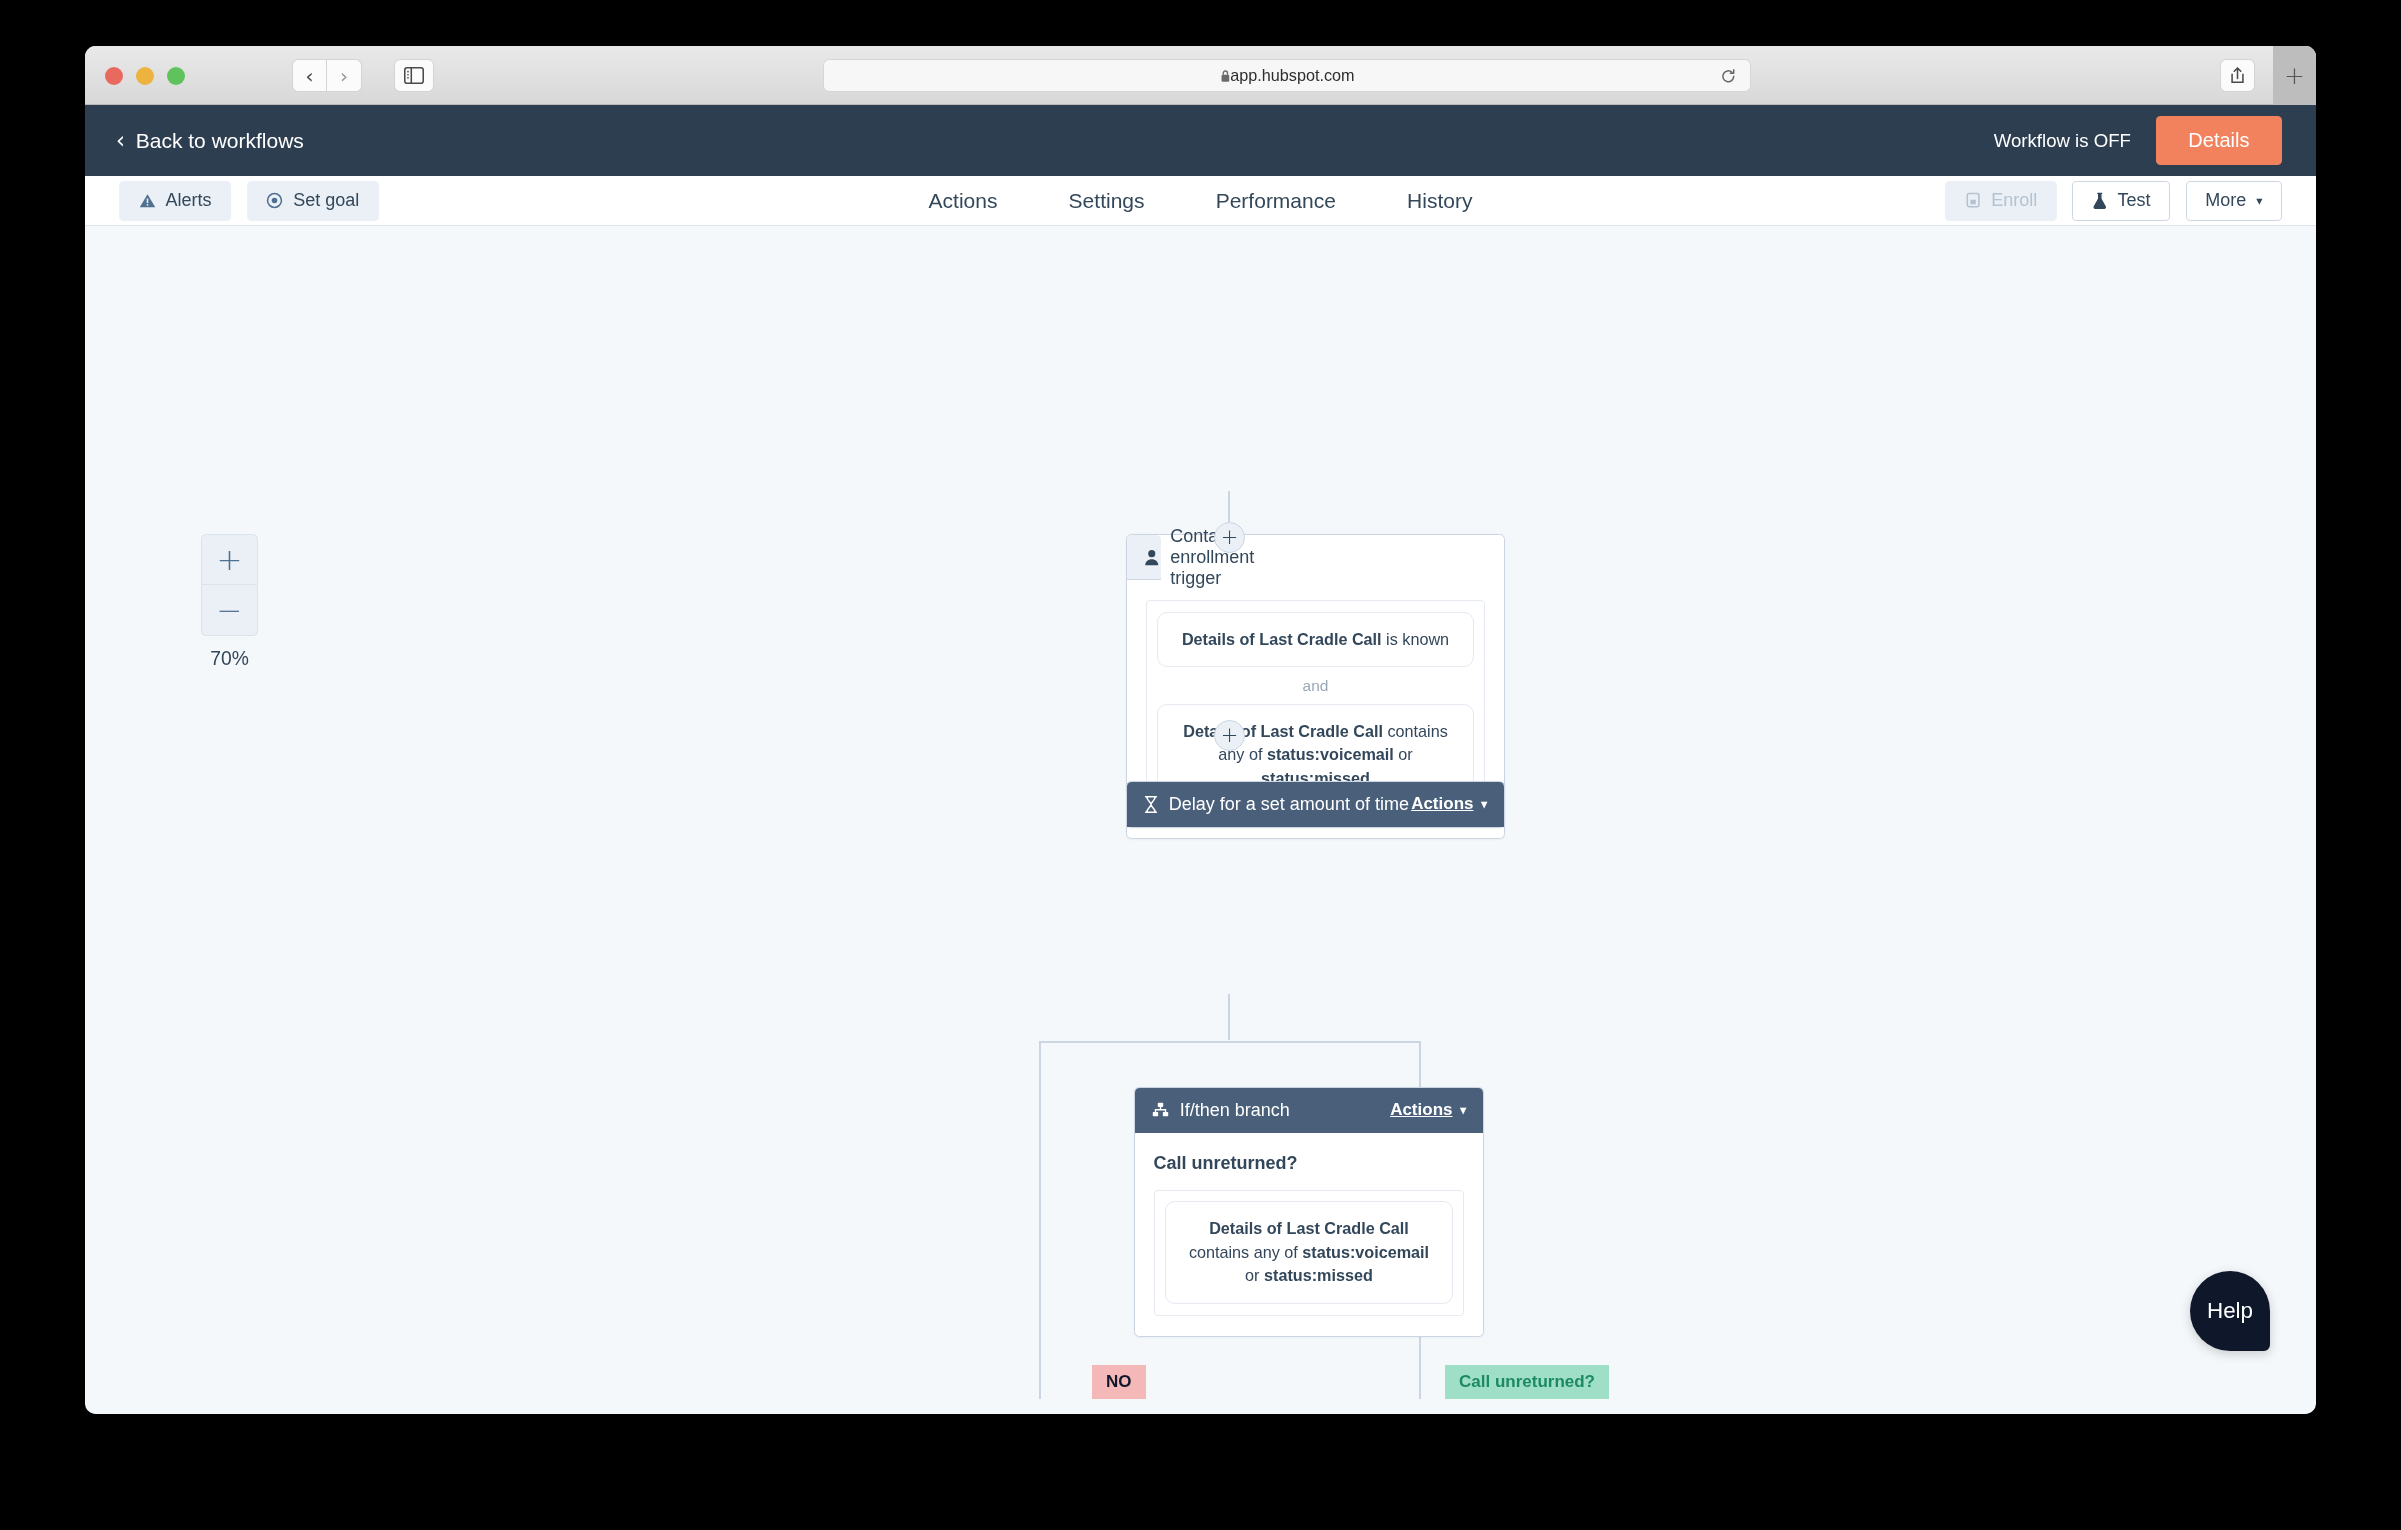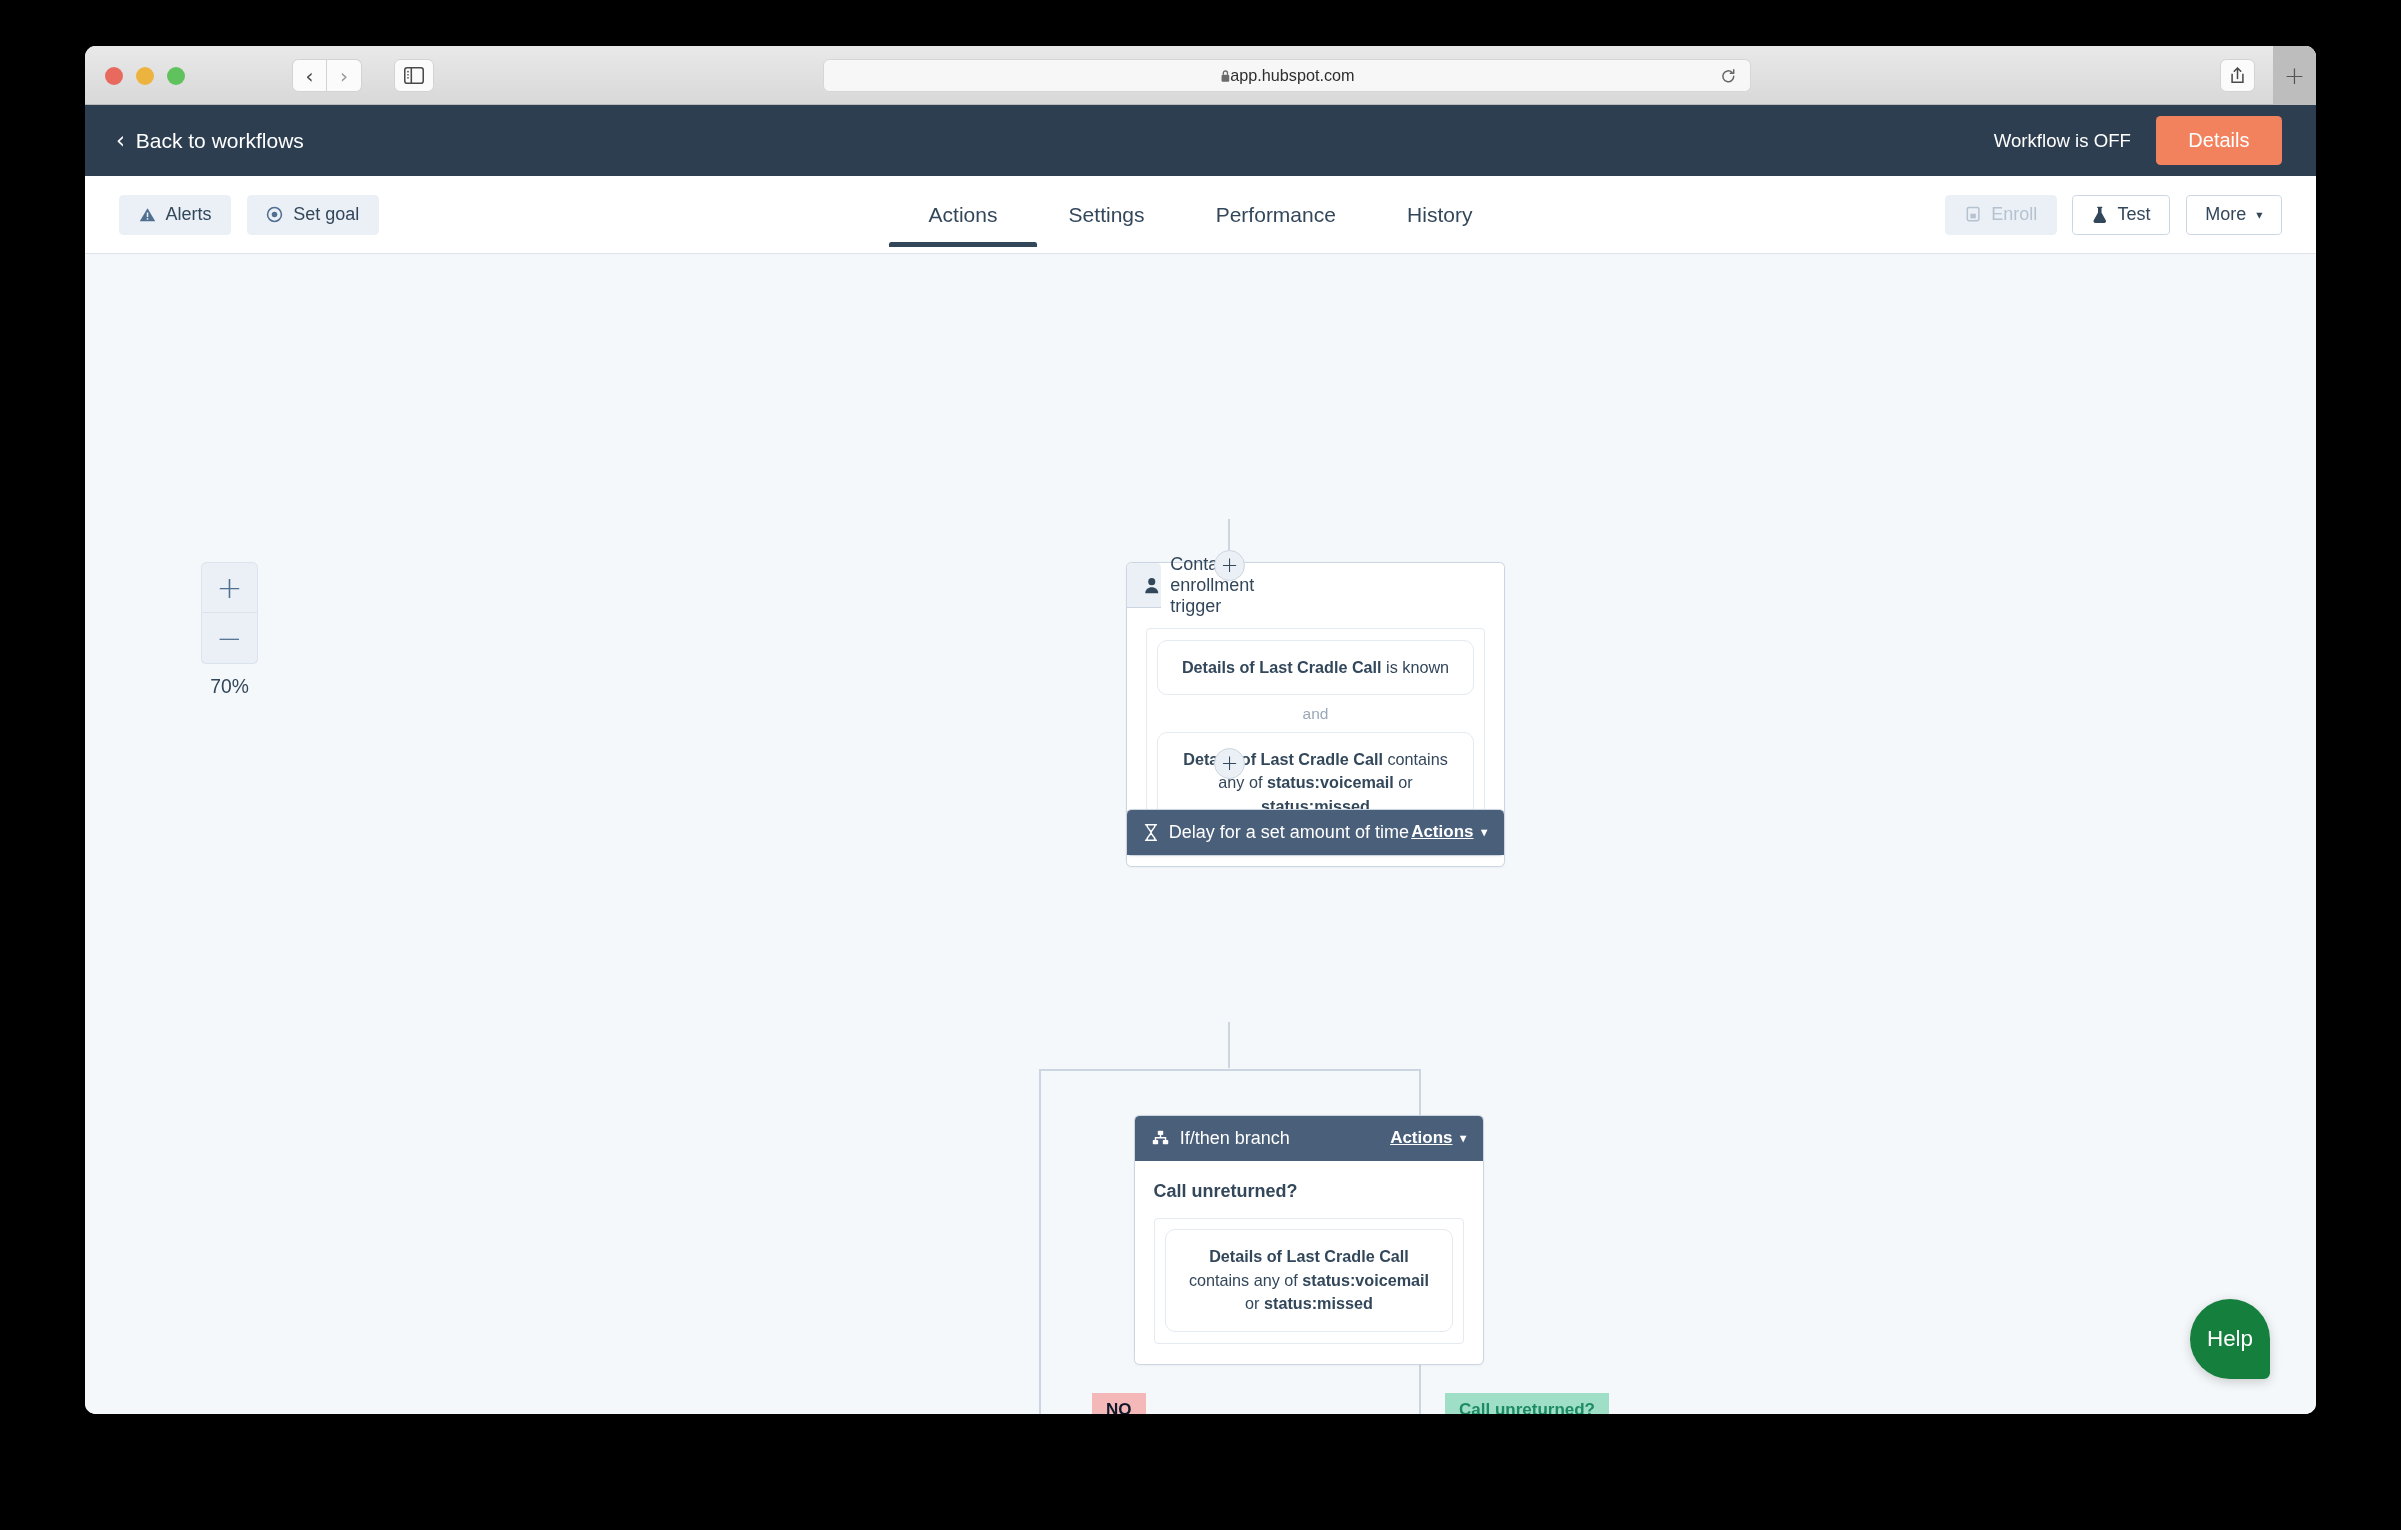--- a/index.html
+++ b/index.html
@@ -101,21 +101,21 @@
   #workflow-status { color: #fff; font-size: 18.6px; }
   #review-button {
     background: #f2825d; color: #fff;
     font-size: 20px; border: none; border-radius: 4.6px;
     padding: 13px 32.5px; cursor: pointer;
   }
 
   
   #action-bar {
     position: relative;
-    height: 78px;
+    height: 50px;
     background: #fff;
     border-bottom: 0.8px solid #dfe3eb;
     display: flex; align-items: center;
   }
   #action-bar-left { position: absolute; left: 34px; display: flex; gap: 15.5px; }
   .pill-button {
     display: flex; align-items: center; gap: 10px;
     background: #eaf0f6;
     border: 0.8px solid #dfe6ee;
     border-radius: 4.6px;
@@ -253,21 +253,21 @@
     z-index: 3;
   }
   .branch-badge.no  { background: #f5b8b8; color: #0f172a; }
   .branch-badge.yes { background: #9fdfc7; color: #1c8a65; }
 
   
   #help-button {
     position: absolute;
     right: 46px; bottom: 48px;
     width: 80px; height: 80px;
-    background: #15803d;
+    background: #0f172a;
     border-radius: 40px 40px 6.2px 40px;
     color: #fff; font-size: 22.4px;
     display: flex; align-items: center; justify-content: center;
     cursor: pointer;
     box-shadow: 0 3.1px 10.8px rgba(0,0,0,0.18);
   }
 </style>
 </head>
 <body>
 

